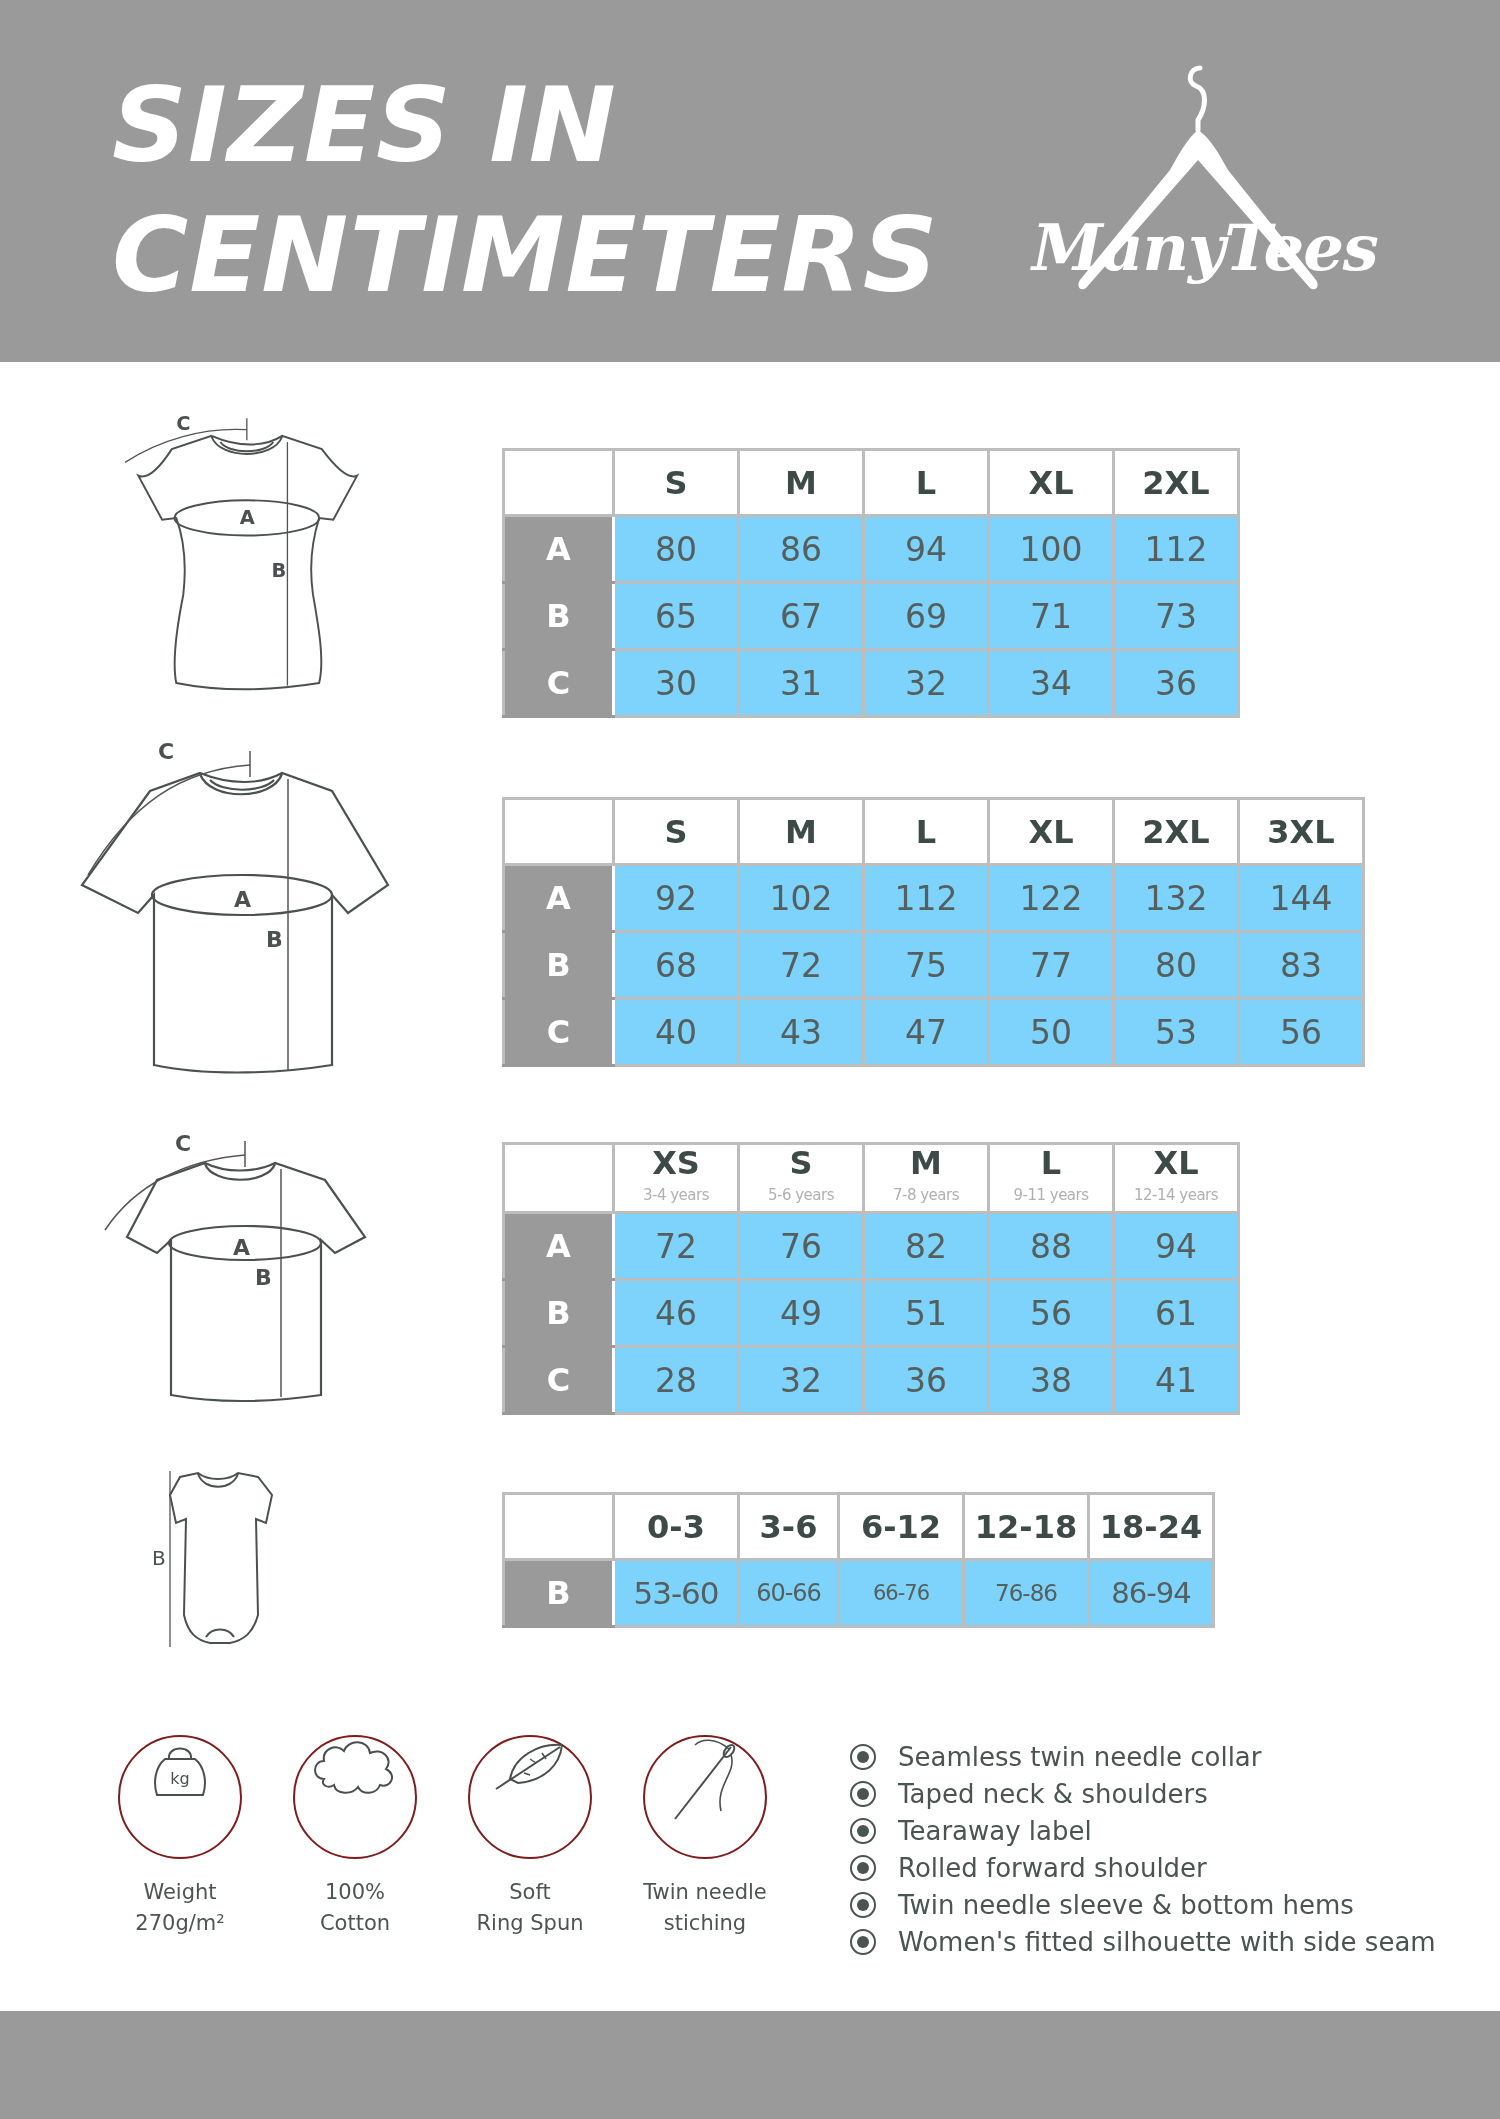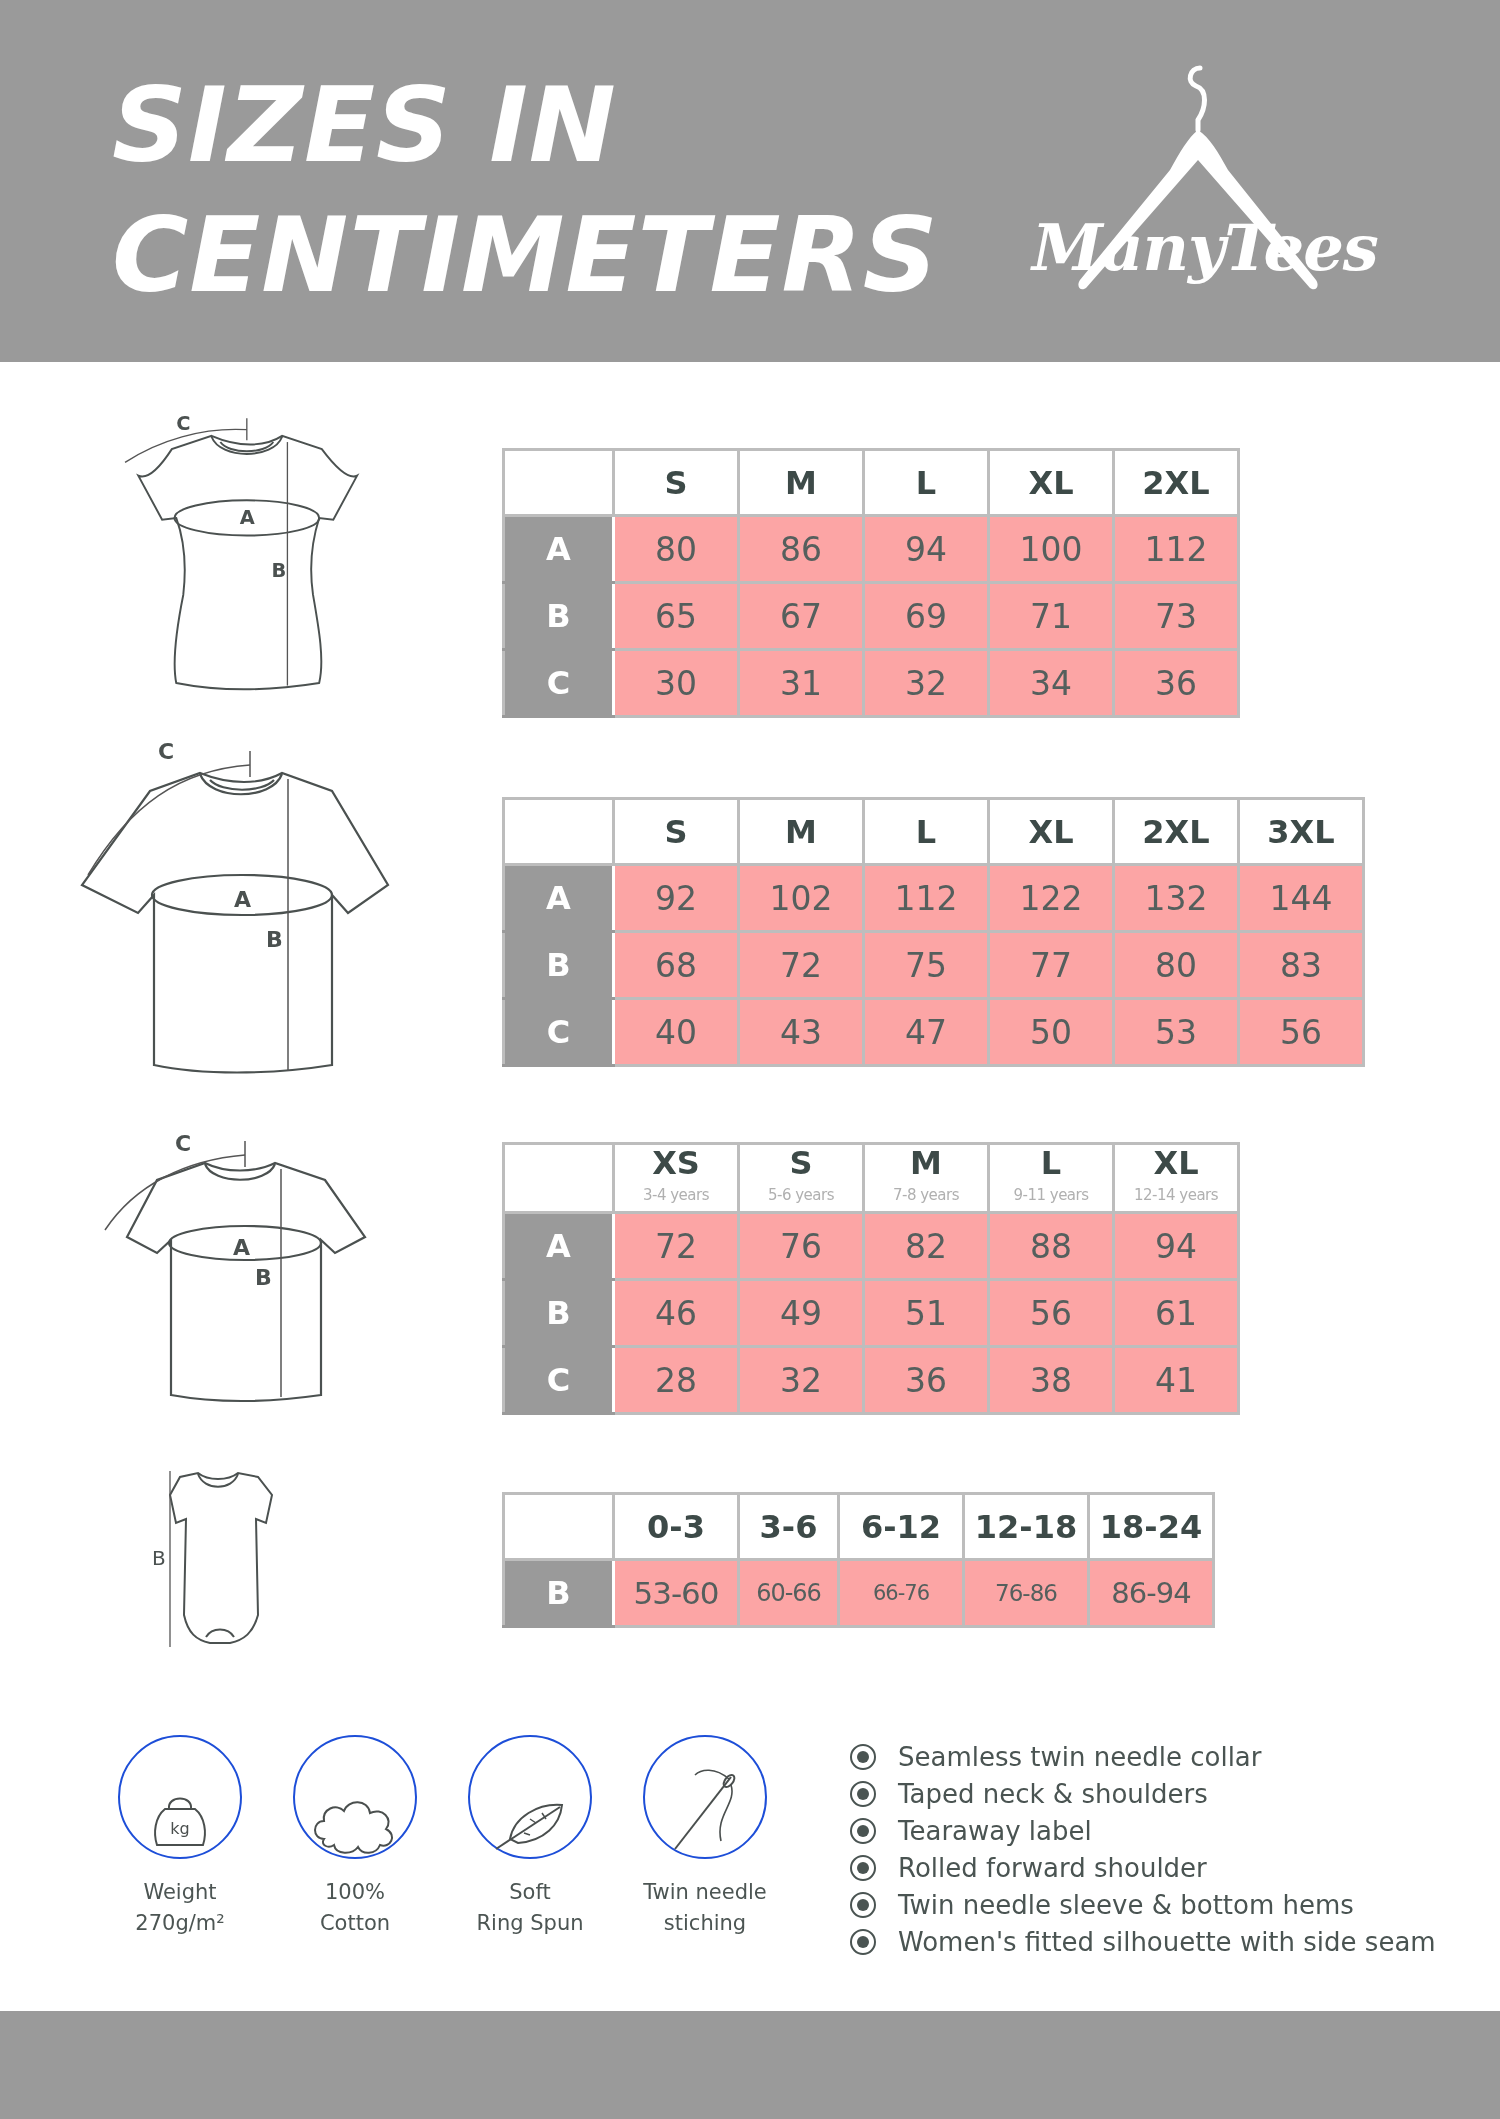--- a/index.html
+++ b/index.html
@@ -12,29 +12,29 @@
   .logo { position: absolute; left: 1020px; top: 60px; width: 360px; height: 260px; }
   .logo-text { position: absolute; left: 1030px; top: 210px; width: 350px; text-align: center; color: #ffffff; font-family: "DejaVu Serif", serif; font-style: italic; font-weight: bold; font-size: 64px; letter-spacing: -1px; }
 
   .footer { position: absolute; left: 0; top: 2011px; width: 1500px; height: 108px; background: #9a9a9a; }
 
   .illus { position: absolute; }
 
   table.size { position: absolute; border-collapse: collapse; }
   table.size td, table.size th { border: 3px solid #bdbdbd; text-align: center; vertical-align: middle; }
   table.size th { font-family: "DejaVu Sans", sans-serif; font-weight: bold; font-size: 32px; color: #3d4a48; background: #fff; }
-  table.size td.val { font-family: "DejaVu Sans", sans-serif; font-weight: normal; font-size: 33px; color: #555f5d; background: #fca5a5; }
+  table.size td.val { font-family: "DejaVu Sans", sans-serif; font-weight: normal; font-size: 33px; color: #555f5d; background: #7dd3fc; }
   table.size td.rl { background: #9a9a9a; color: #fff; font-family: "DejaVu Sans", sans-serif; font-weight: bold; font-size: 32px; border-color: #9a9a9a #ffffff; border-left-color:#bdbdbd; }
   table.size td.rl-first { border-top-color: #bdbdbd; }
   table.size th.corner { background: #fff; }
   .sub { display: block; font-family: "DejaVu Sans", sans-serif; font-weight: normal; font-size: 15px; color: #b0b0b0; margin-top: 0px; letter-spacing: -0.5px; }
   th.kid { line-height: 32px; padding-top: 2px; }
 
   .feat { position: absolute; top: 1735px; width: 160px; text-align: center; }
-  .feat .circle { width: 124px; height: 124px; margin: 0 auto; border: 2px solid #1d4ed8; border-radius: 50%; display: flex; align-items: flex-end; justify-content: center; }
+  .feat .circle { width: 124px; height: 124px; margin: 0 auto; border: 2px solid #7f1d1d; border-radius: 50%; display: flex; align-items: flex-start; justify-content: center; }
   .feat .lbl { margin-top: 18px; font-family: "DejaVu Sans", sans-serif; font-size: 21px; line-height: 31px; color: #4c5553; }
 
   .bullets { position: absolute; left: 850px; top: 1738px; list-style: none; }
   .bullets li { display: flex; align-items: center; height: 37px; font-family: "DejaVu Sans", sans-serif; font-size: 26px; color: #4a5452; white-space: nowrap; }
   .bullets .dot { width: 26px; height: 26px; border: 2.5px solid #4a5452; border-radius: 50%; margin-right: 22px; display: flex; align-items: center; justify-content: center; flex: none; }
   .bullets .dot::after { content: ""; width: 12px; height: 12px; border-radius: 50%; background: #4a5452; }
 </style>
 </head>
 <body>
 

